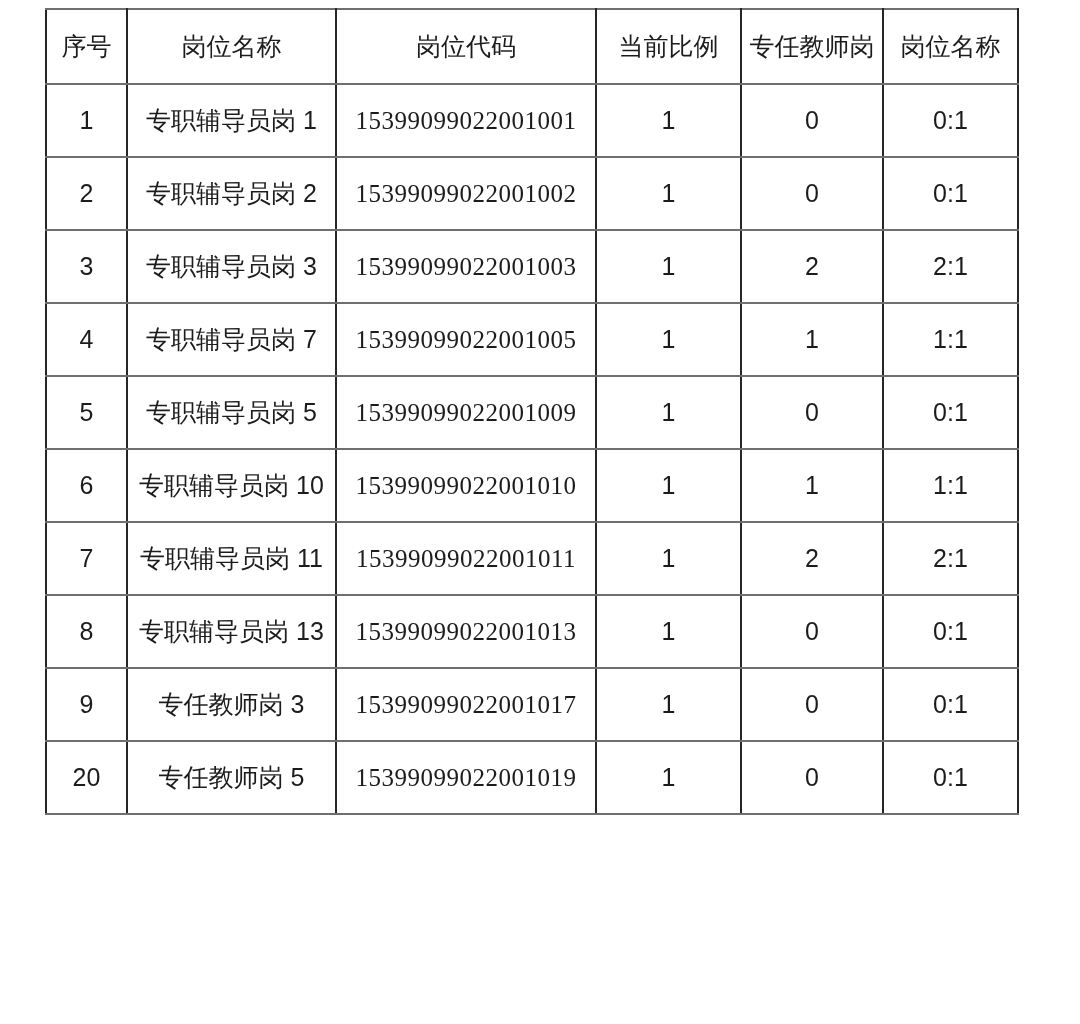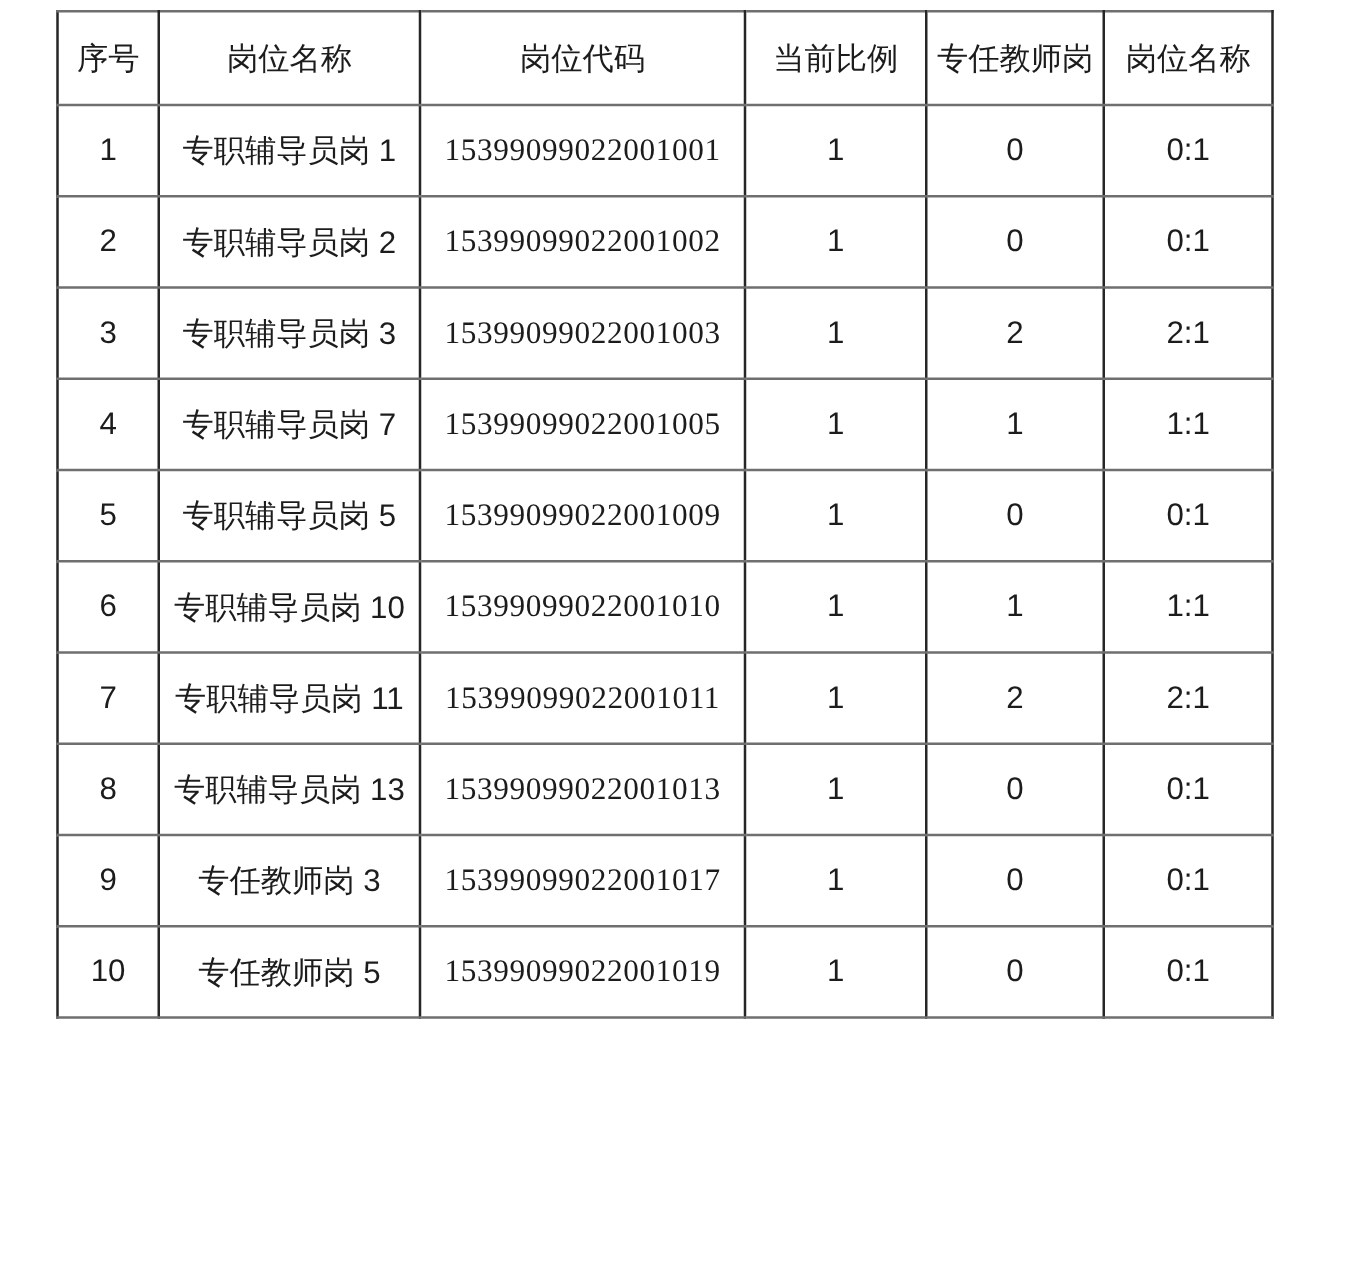--- a/index.html
+++ b/index.html
@@ -148,21 +148,21 @@
   </tr>
         <tr>
     <td class="c-index">9</td>
     <td class="c-name">专任教师岗 3</td>
     <td class="c-code">15399099022001017</td>
     <td class="c-recr">1</td>
     <td class="c-paid">0</td>
     <td class="c-ratio">0:1</td>
   </tr>
         <tr>
-    <td class="c-index">10</td>
+    <td class="c-index">20</td>
     <td class="c-name">专任教师岗 5</td>
     <td class="c-code">15399099022001019</td>
     <td class="c-recr">1</td>
     <td class="c-paid">0</td>
     <td class="c-ratio">0:1</td>
   </tr>
       </tbody>
   </table>
 </div>
 

